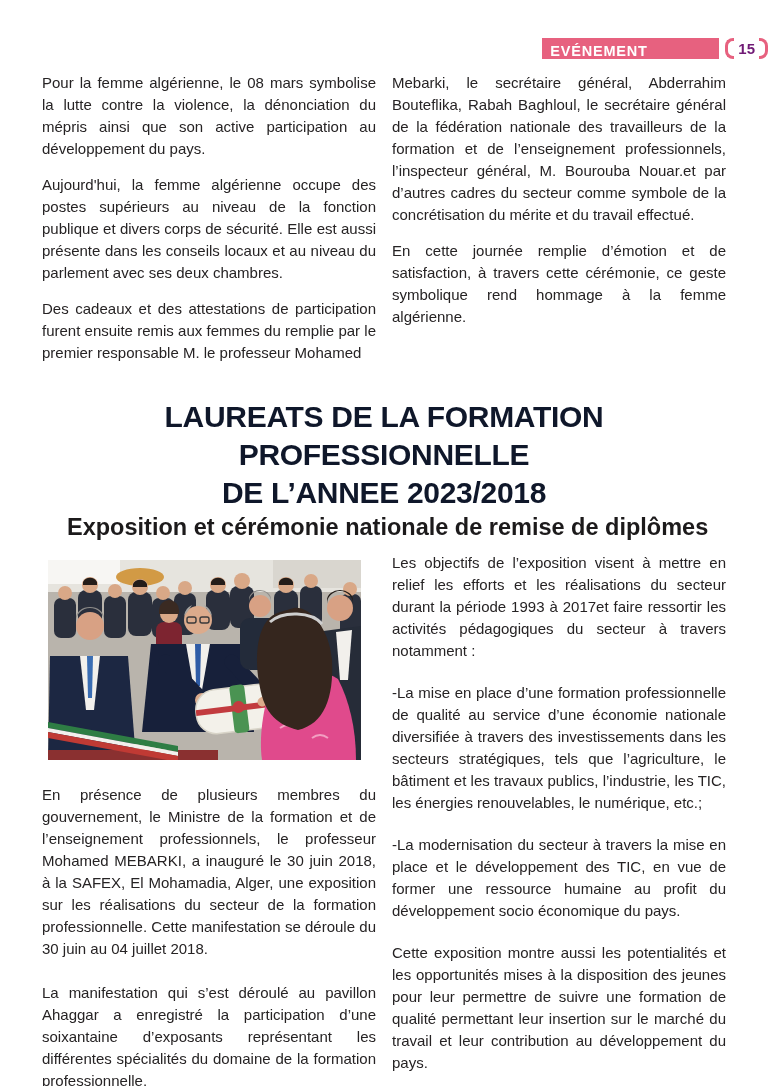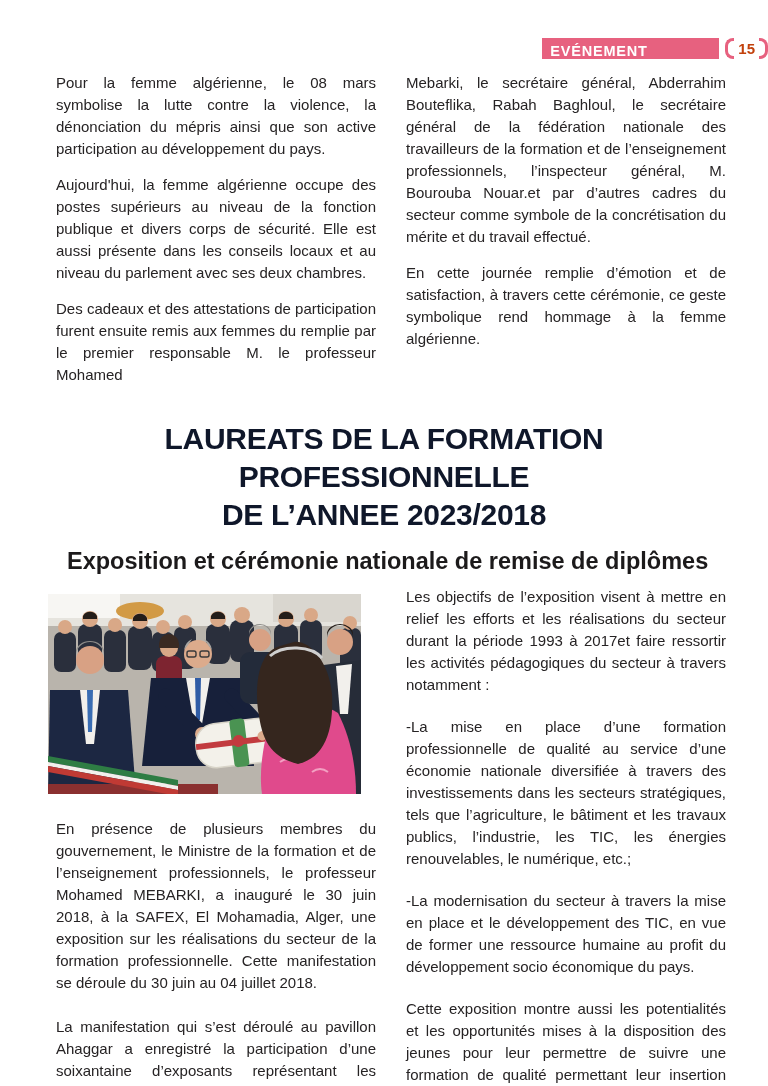--- a/index.html
+++ b/index.html
@@ -33,46 +33,46 @@
   }
   .page-badge{
     display:flex;align-items:center;
     height:21px;
     margin-left:6px;
   }
   .bracket{width:9px;height:21px;box-sizing:border-box;border:3.5px solid #e7617f;}
   .bracket-l{border-right:none;border-radius:8px 0 0 8px;}
   .bracket-r{border-left:none;border-radius:0 8px 8px 0;}
   .page-num{
-    color:#c2410c;font-weight:bold;font-size:15px;
+    color:#701a75;font-weight:bold;font-size:15px;
     padding:0 4px;line-height:21px;
   }
   
   .content{margin:13px 42px 0 42px;}
   .cols{display:grid;grid-template-columns:1fr 1fr;column-gap:16px;}
   .col p{
-    margin:0 0 14px 14px;
+    margin:0 0 14px 0;
     font-size:15px;
     line-height:22px;
     text-align:justify;
   }
   .cols-bottom .col-right p{margin-bottom:20px;}
   .cols-bottom .col-left p{margin-bottom:22px;}
   
   .headline{
     margin-top:20px;
     text-align:center;
     color:#0f172a;
     font-weight:bold;
     font-size:30px;
     line-height:38px;
     letter-spacing:-0.3px;
   }
   .subheadline{
-    margin-top:12px;
+    margin-top:0;
     padding-left:25px;
     font-size:23.5px;
     font-weight:bold;
     color:#1c1a1b;
     line-height:30px;
   }
   .cols-bottom{margin-top:10px;}
   .photo-wrap{
     width:313px;
     margin:8px 0 24px 6px;

